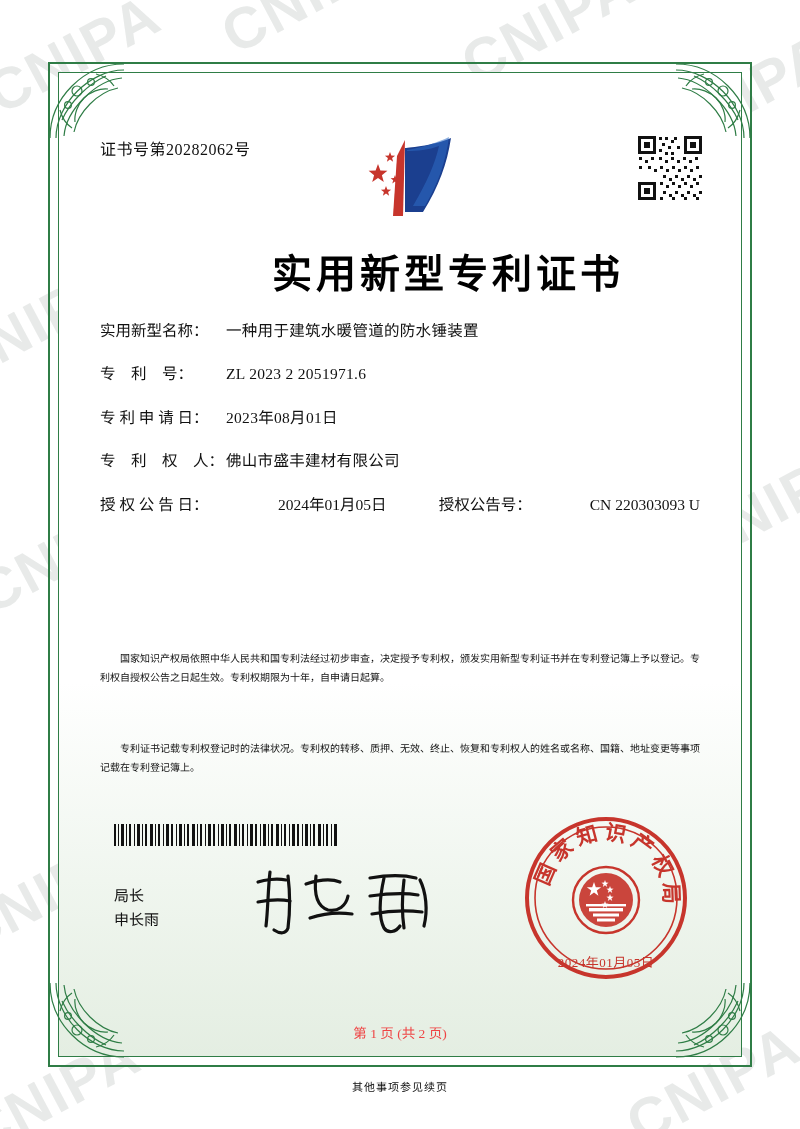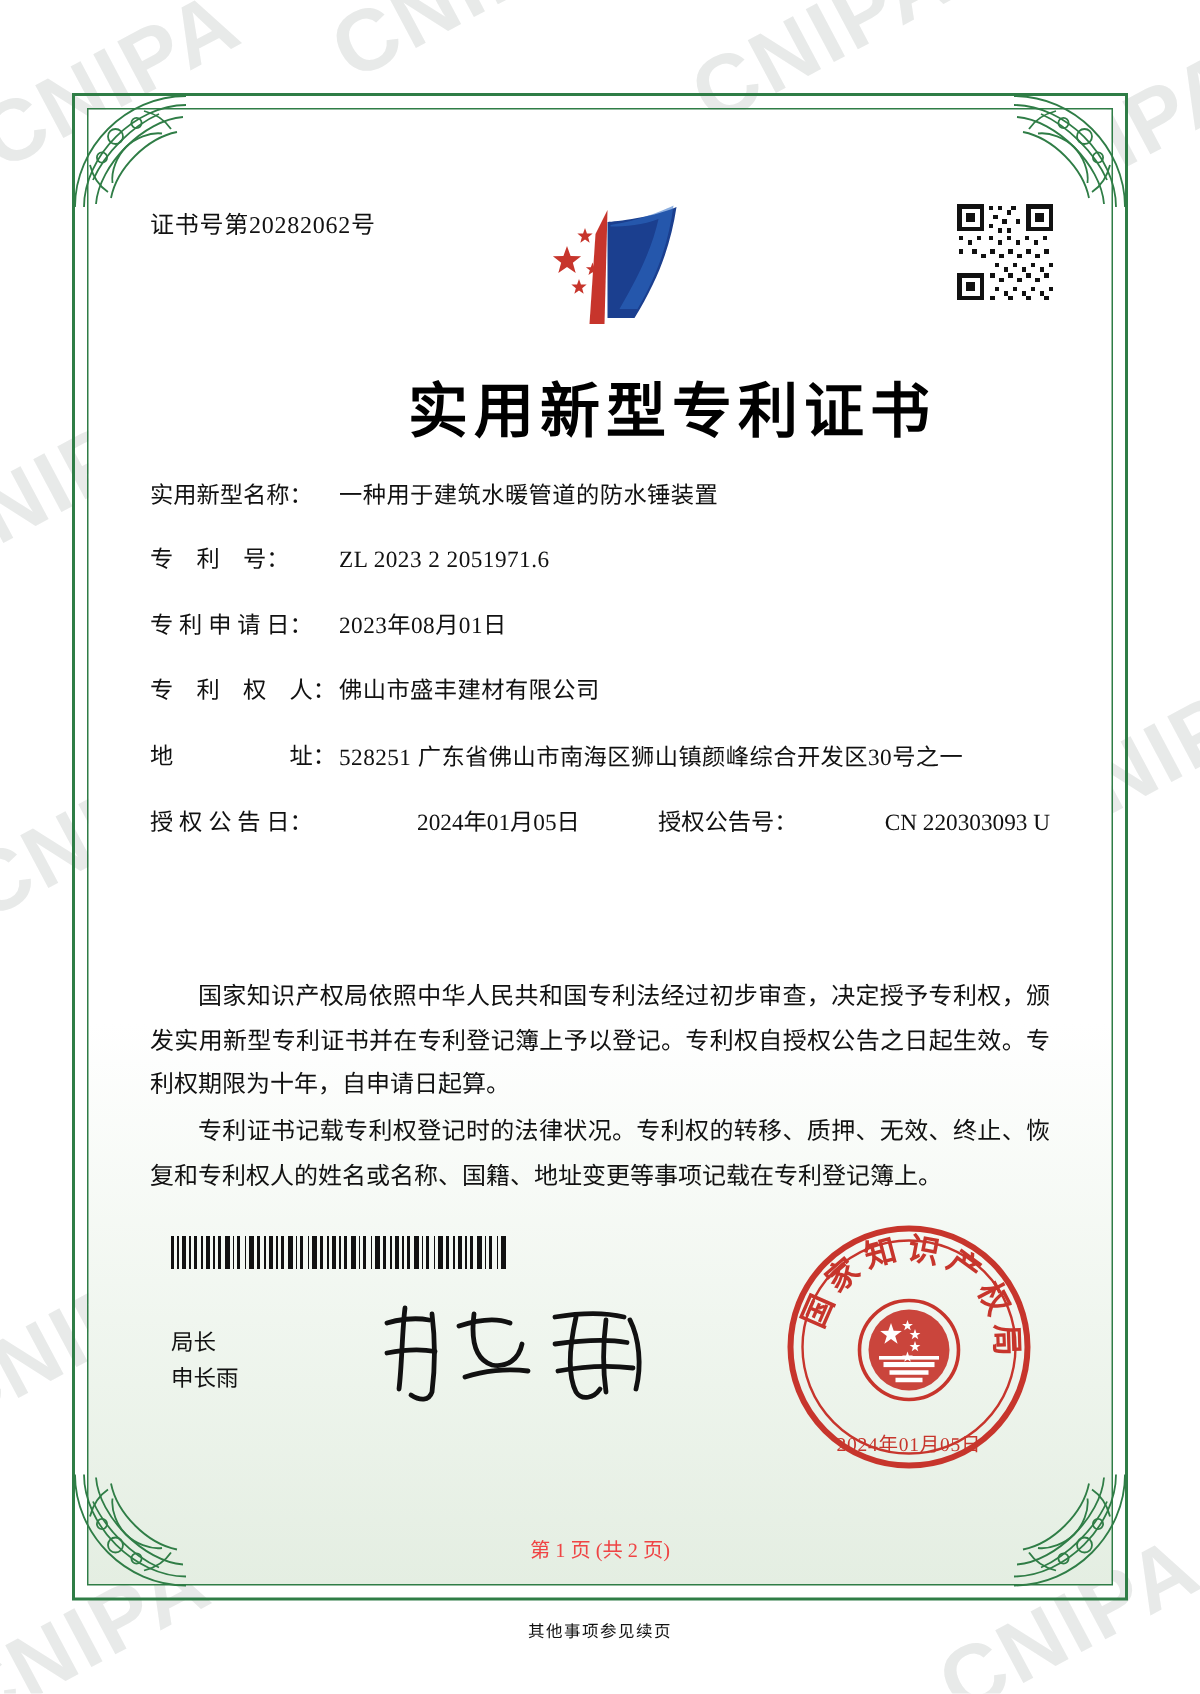--- a/index.html
+++ b/index.html
@@ -151,21 +151,21 @@
     justify-content: space-between;
   }
   .sub-label {
     white-space: nowrap;
   }
 
   .para {
     position: absolute;
     left: 42px;
     width: 600px;
-    font-size: 16px;
+    font-size: 10px;
     line-height: 1.85;
     text-indent: 2em;
     text-align: justify;
     color: #111;
   }
   .para.p1 { top: 578px; }
   .para.p2 { top: 668px; }
 
   .barcode {
     position: absolute;
@@ -436,24 +436,20 @@
         <div class="fv">ZL 2023 2 2051971.6</div>
       </div>
       <div class="field">
         <div class="fl">专 利 申 请 日：</div>
         <div class="fv">2023年08月01日</div>
       </div>
       <div class="field">
         <div class="fl">专　利　权　人：</div>
         <div class="fv">佛山市盛丰建材有限公司</div>
       </div>
-      <div class="field addr">
-        <div class="fl">地　　　　　址：</div>
-        <div class="fv">528251 广东省佛山市南海区狮山镇颜峰综合开发区30号之一</div>
-      </div>
       <div class="field inline2">
         <div class="fl">授 权 公 告 日：</div>
         <div>2024年01月05日</div>
         <div class="sub-label">授权公告号：</div>
         <div style="margin-left:6px;">CN 220303093 U</div>
       </div>
     </div>
 
     <div class="para p1">国家知识产权局依照中华人民共和国专利法经过初步审查，决定授予专利权，颁发实用新型专利证书并在专利登记簿上予以登记。专利权自授权公告之日起生效。专利权期限为十年，自申请日起算。</div>
     <div class="para p2">专利证书记载专利权登记时的法律状况。专利权的转移、质押、无效、终止、恢复和专利权人的姓名或名称、国籍、地址变更等事项记载在专利登记簿上。</div>

